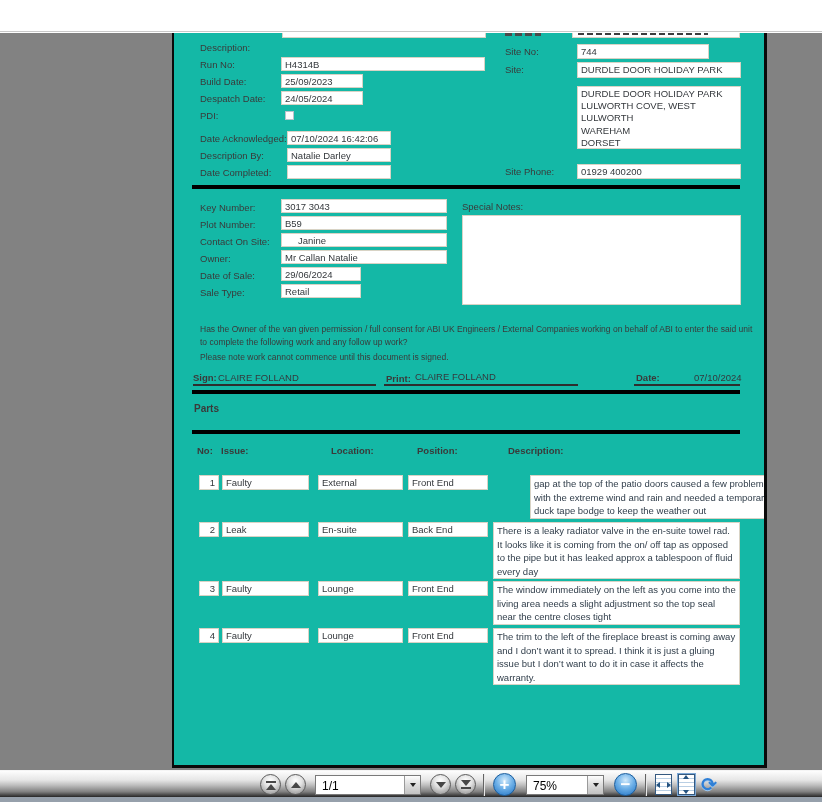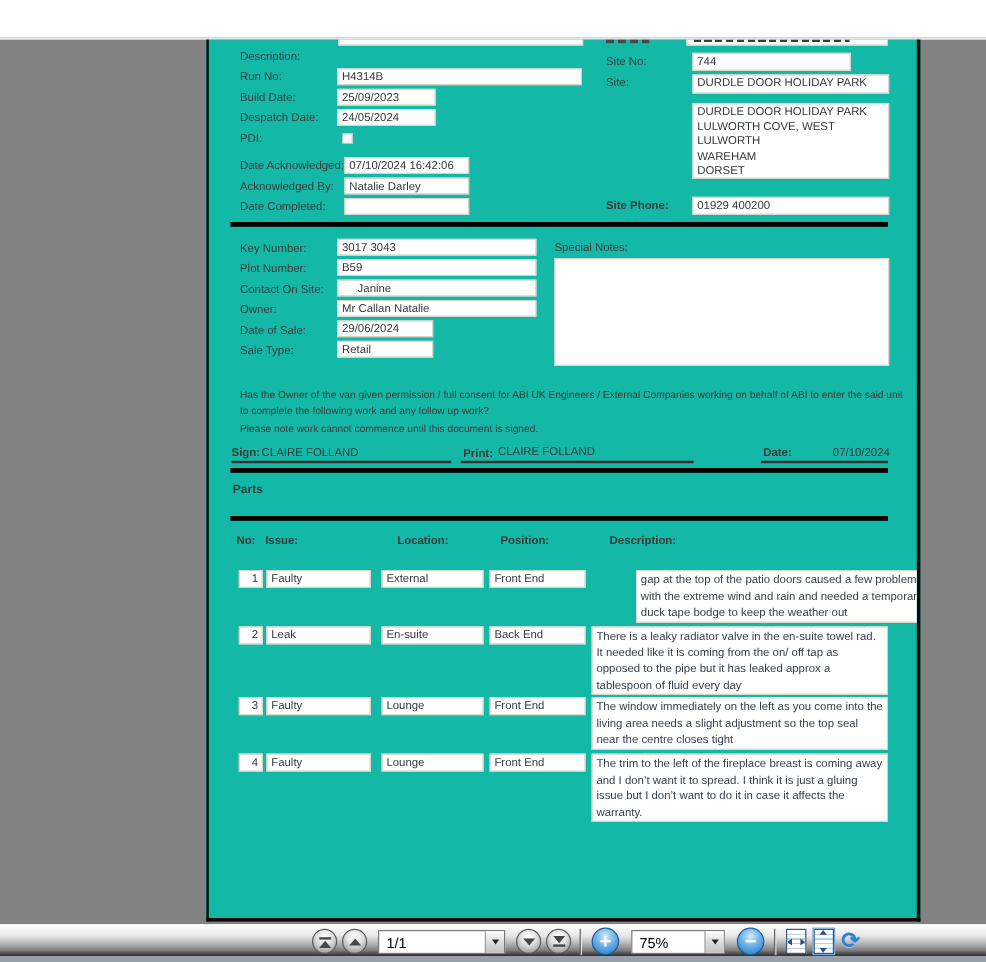--- a/index.html
+++ b/index.html
@@ -137,39 +137,39 @@
 
       <span class="lbl" style="left:26px; top:60px;">Despatch Date:</span>
       <div class="fld" style="left:107px; top:58px; width:82px;">24/05/2024</div>
 
       <span class="lbl" style="left:26px; top:77px;">PDI:</span>
       <div class="chk" style="left:111px; top:78px;"></div>
 
       <span class="lbl" style="left:26px; top:100px;">Date Acknowledged:</span>
       <div class="fld" style="left:113px; top:98px; width:104px;">07/10/2024 16:42:06</div>
 
-      <span class="lbl" style="left:26px; top:117px;">Acknowledged By:</span>
+      <span class="lbl" style="left:26px; top:117px;">Description By:</span>
       <div class="fld" style="left:113px; top:115px; width:104px;">Natalie Darley</div>
 
       <span class="lbl" style="left:26px; top:134px;">Date Completed:</span>
       <div class="fld" style="left:113px; top:132px; width:104px;"></div>
 
       <span class="lbl" style="left:331px; top:13px;">Site No:</span>
       <div class="fld" style="left:403px; top:11px; width:132px; height:15px;">744</div>
 
       <span class="lbl" style="left:331px; top:31px;">Site:</span>
       <div class="fld" style="left:403px; top:29px; width:164px; height:16px;">DURDLE DOOR HOLIDAY PARK</div>
 
       <div class="boxm" style="left:403px; top:53px; width:164px; height:63px;">DURDLE DOOR HOLIDAY PARK
 LULWORTH COVE, WEST LULWORTH
 WAREHAM
 DORSET
 BH20 5PU</div>
 
-      <span class="lbl" style="left:331px; top:133px;font-weight:bold;">Site Phone:</span>
+      <span class="lbl" style="left:331px; top:133px;">Site Phone:</span>
       <div class="fld" style="left:403px; top:131px; width:164px; height:15px;">01929 400200</div>
 
       <div class="rule" style="top:152px;"></div>
 
       <span class="lbl" style="left:26px; top:169px;">Key Number:</span>
       <div class="fld" style="left:107px; top:166px; width:166px;">3017 3043</div>
 
       <span class="lbl" style="left:26px; top:186px;">Plot Number:</span>
       <div class="fld" style="left:107px; top:183px; width:166px;">B59</div>
 
@@ -218,21 +218,21 @@
       <div class="pfld pnum" style="left:25px; top:442px; width:20px;">1</div>
       <div class="pfld" style="left:48px; top:442px; width:87px;">Faulty</div>
       <div class="pfld" style="left:144px; top:442px; width:85px;">External</div>
       <div class="pfld" style="left:234px; top:442px; width:80px;">Front End</div>
       <div class="pdesc" style="left:319px; top:442px; width:247px; height:44px;margin-left:37px;">gap at the top of the patio doors caused a few problems with the extreme wind and rain and needed a temporary duck tape bodge to keep the weather out</div>
 
       <div class="pfld pnum" style="left:25px; top:489px; width:20px;">2</div>
       <div class="pfld" style="left:48px; top:489px; width:87px;">Leak</div>
       <div class="pfld" style="left:144px; top:489px; width:85px;">En-suite</div>
       <div class="pfld" style="left:234px; top:489px; width:80px;">Back End</div>
-      <div class="pdesc" style="left:319px; top:489px; width:247px; height:57px;">There is a leaky radiator valve in the en-suite towel rad. It needed like it is coming from the on/ off tap as opposed to the pipe but it has leaked approx a tablespoon of fluid every day</div>
+      <div class="pdesc" style="left:319px; top:489px; width:247px; height:57px;">There is a leaky radiator valve in the en-suite towel rad. It looks like it is coming from the on/ off tap as opposed to the pipe but it has leaked approx a tablespoon of fluid every day</div>
 
       <div class="pfld pnum" style="left:25px; top:548px; width:20px;">3</div>
       <div class="pfld" style="left:48px; top:548px; width:87px;">Faulty</div>
       <div class="pfld" style="left:144px; top:548px; width:85px;">Lounge</div>
       <div class="pfld" style="left:234px; top:548px; width:80px;">Front End</div>
       <div class="pdesc" style="left:319px; top:548px; width:247px; height:44px;">The window immediately on the left as you come into the living area needs a slight adjustment so the top seal near the centre closes tight</div>
 
       <div class="pfld pnum" style="left:25px; top:595px; width:20px;">4</div>
       <div class="pfld" style="left:48px; top:595px; width:87px;">Faulty</div>
       <div class="pfld" style="left:144px; top:595px; width:85px;">Lounge</div>

